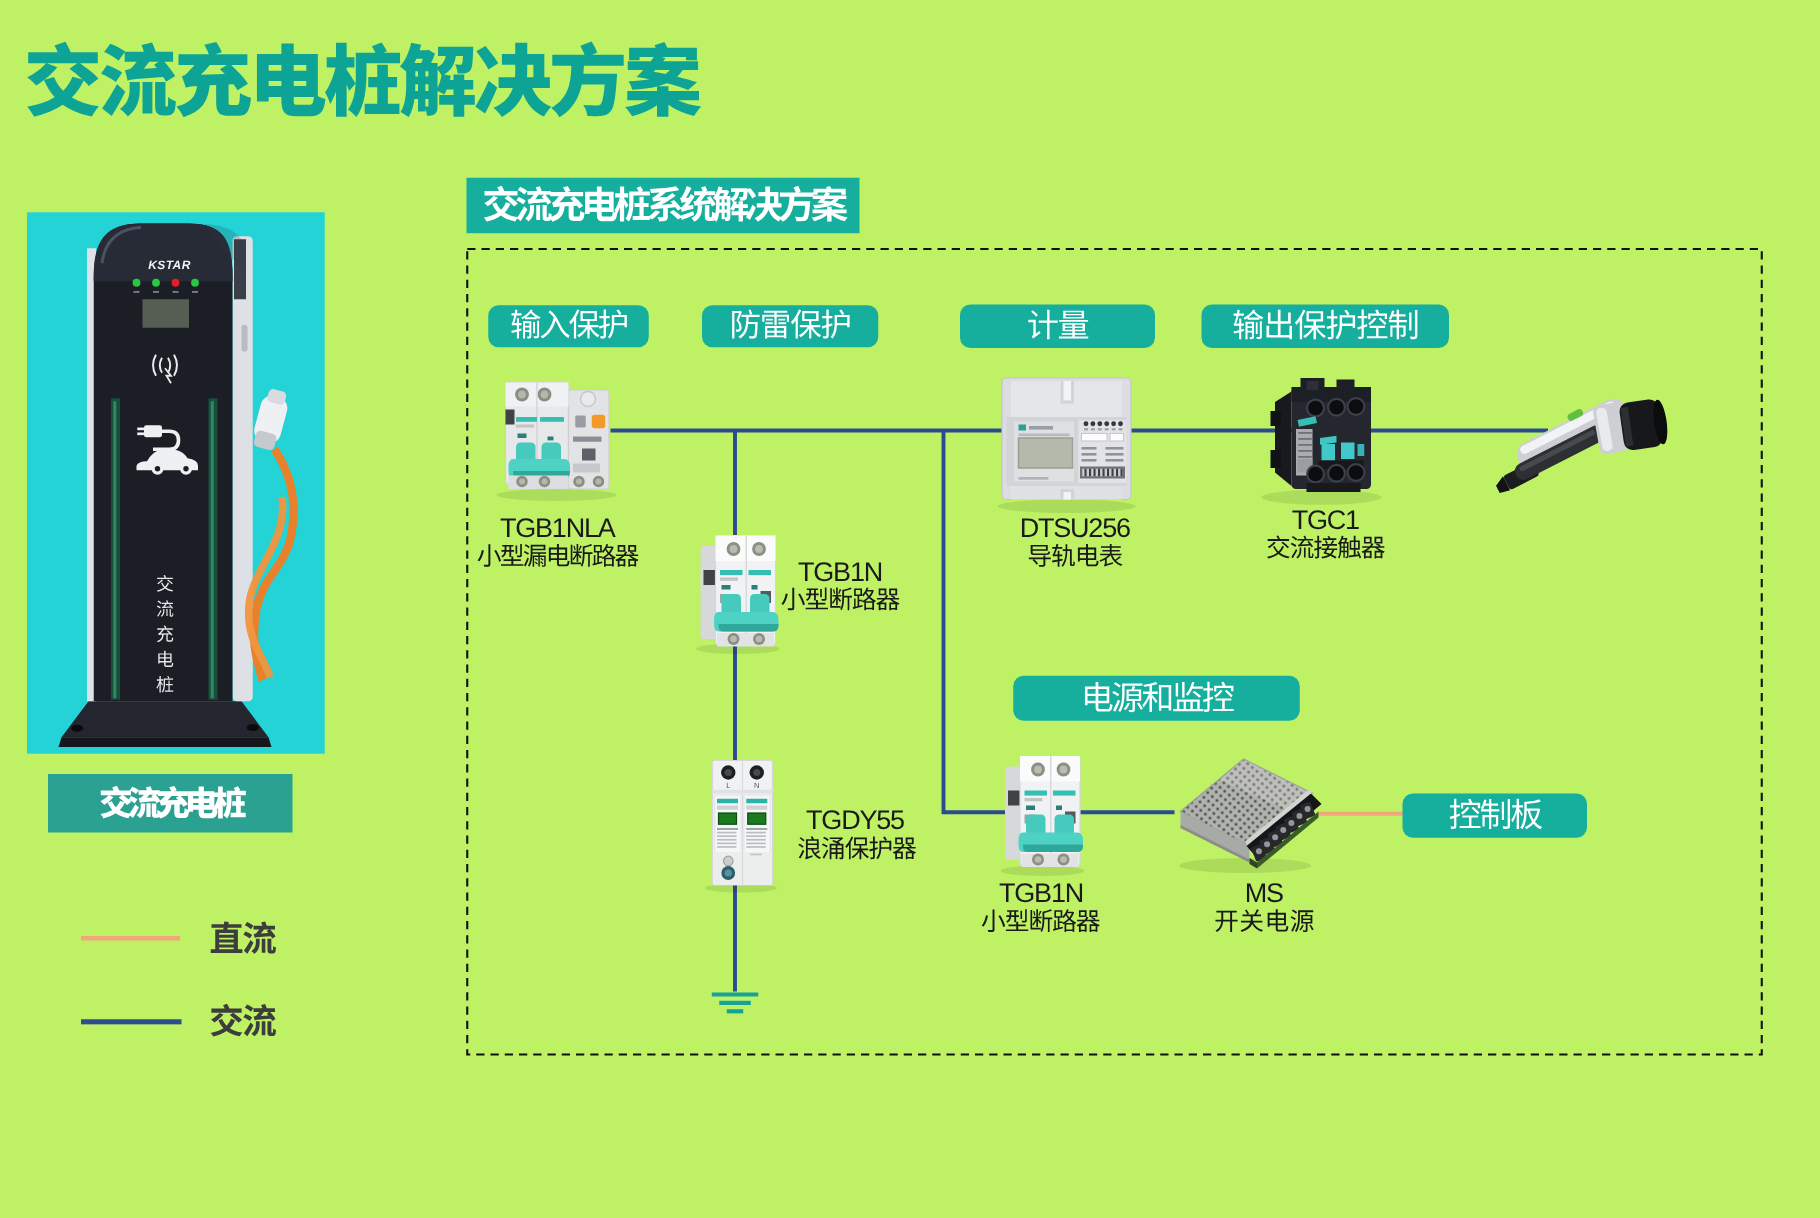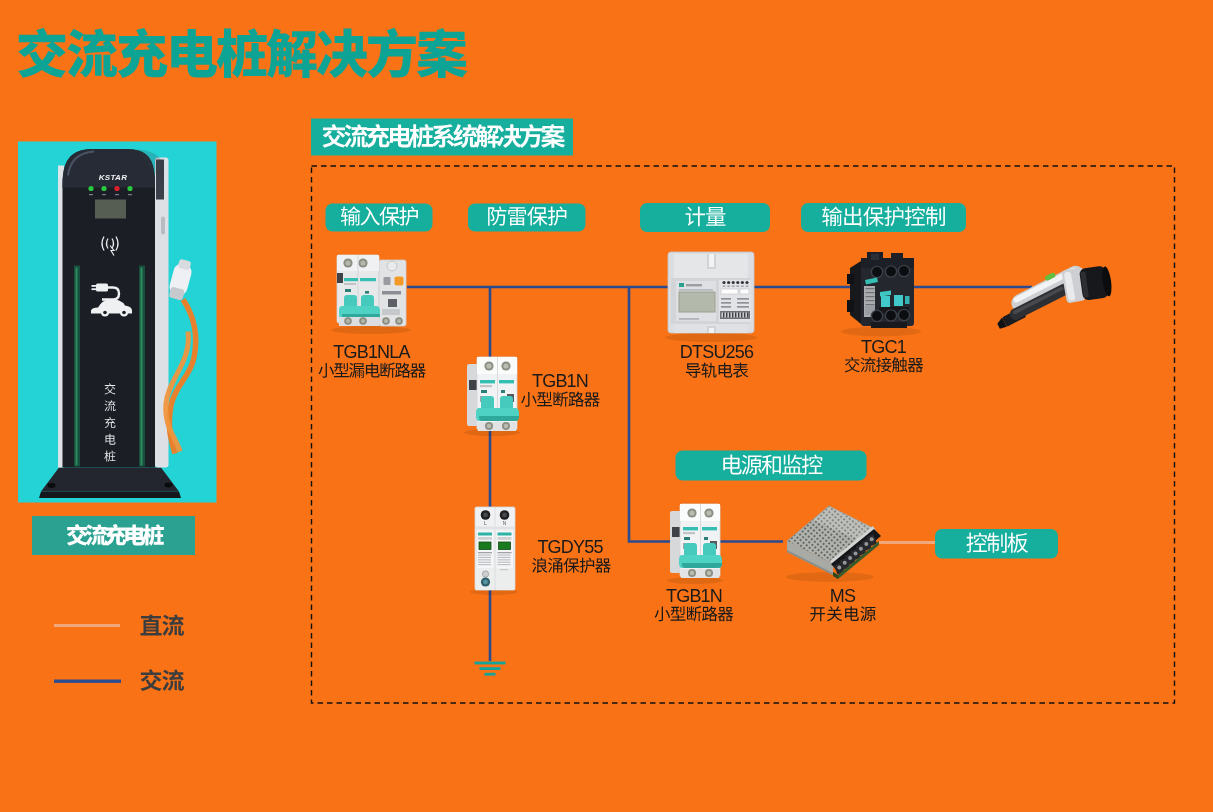--- a/index.html
+++ b/index.html
@@ -1,15 +1,15 @@
 <!DOCTYPE html>
 <html><head><meta charset="utf-8">
 <style>
 html,body{margin:0;padding:0;background:#fff;}
-#page{position:relative;width:1213px;height:812px;background:#f97316;overflow:hidden;
+#page{position:relative;width:1213px;height:812px;background:#bef264;overflow:hidden;
  font-family:"Liberation Sans",sans-serif;}
 .abs{position:absolute;}
 </style></head><body>
 <div id="page">
 
 <svg class="abs" style="left:0;top:0" width="1213" height="812" viewBox="0 0 1213 812">
 <defs>
 <pattern id="holes" width="4" height="4" patternUnits="userSpaceOnUse" patternTransform="rotate(40)">
  <rect width="4" height="4" fill="#b1b3af"></rect>
           <circle cx="2" cy="2" r="1.05" fill="#54564f"></circle>

